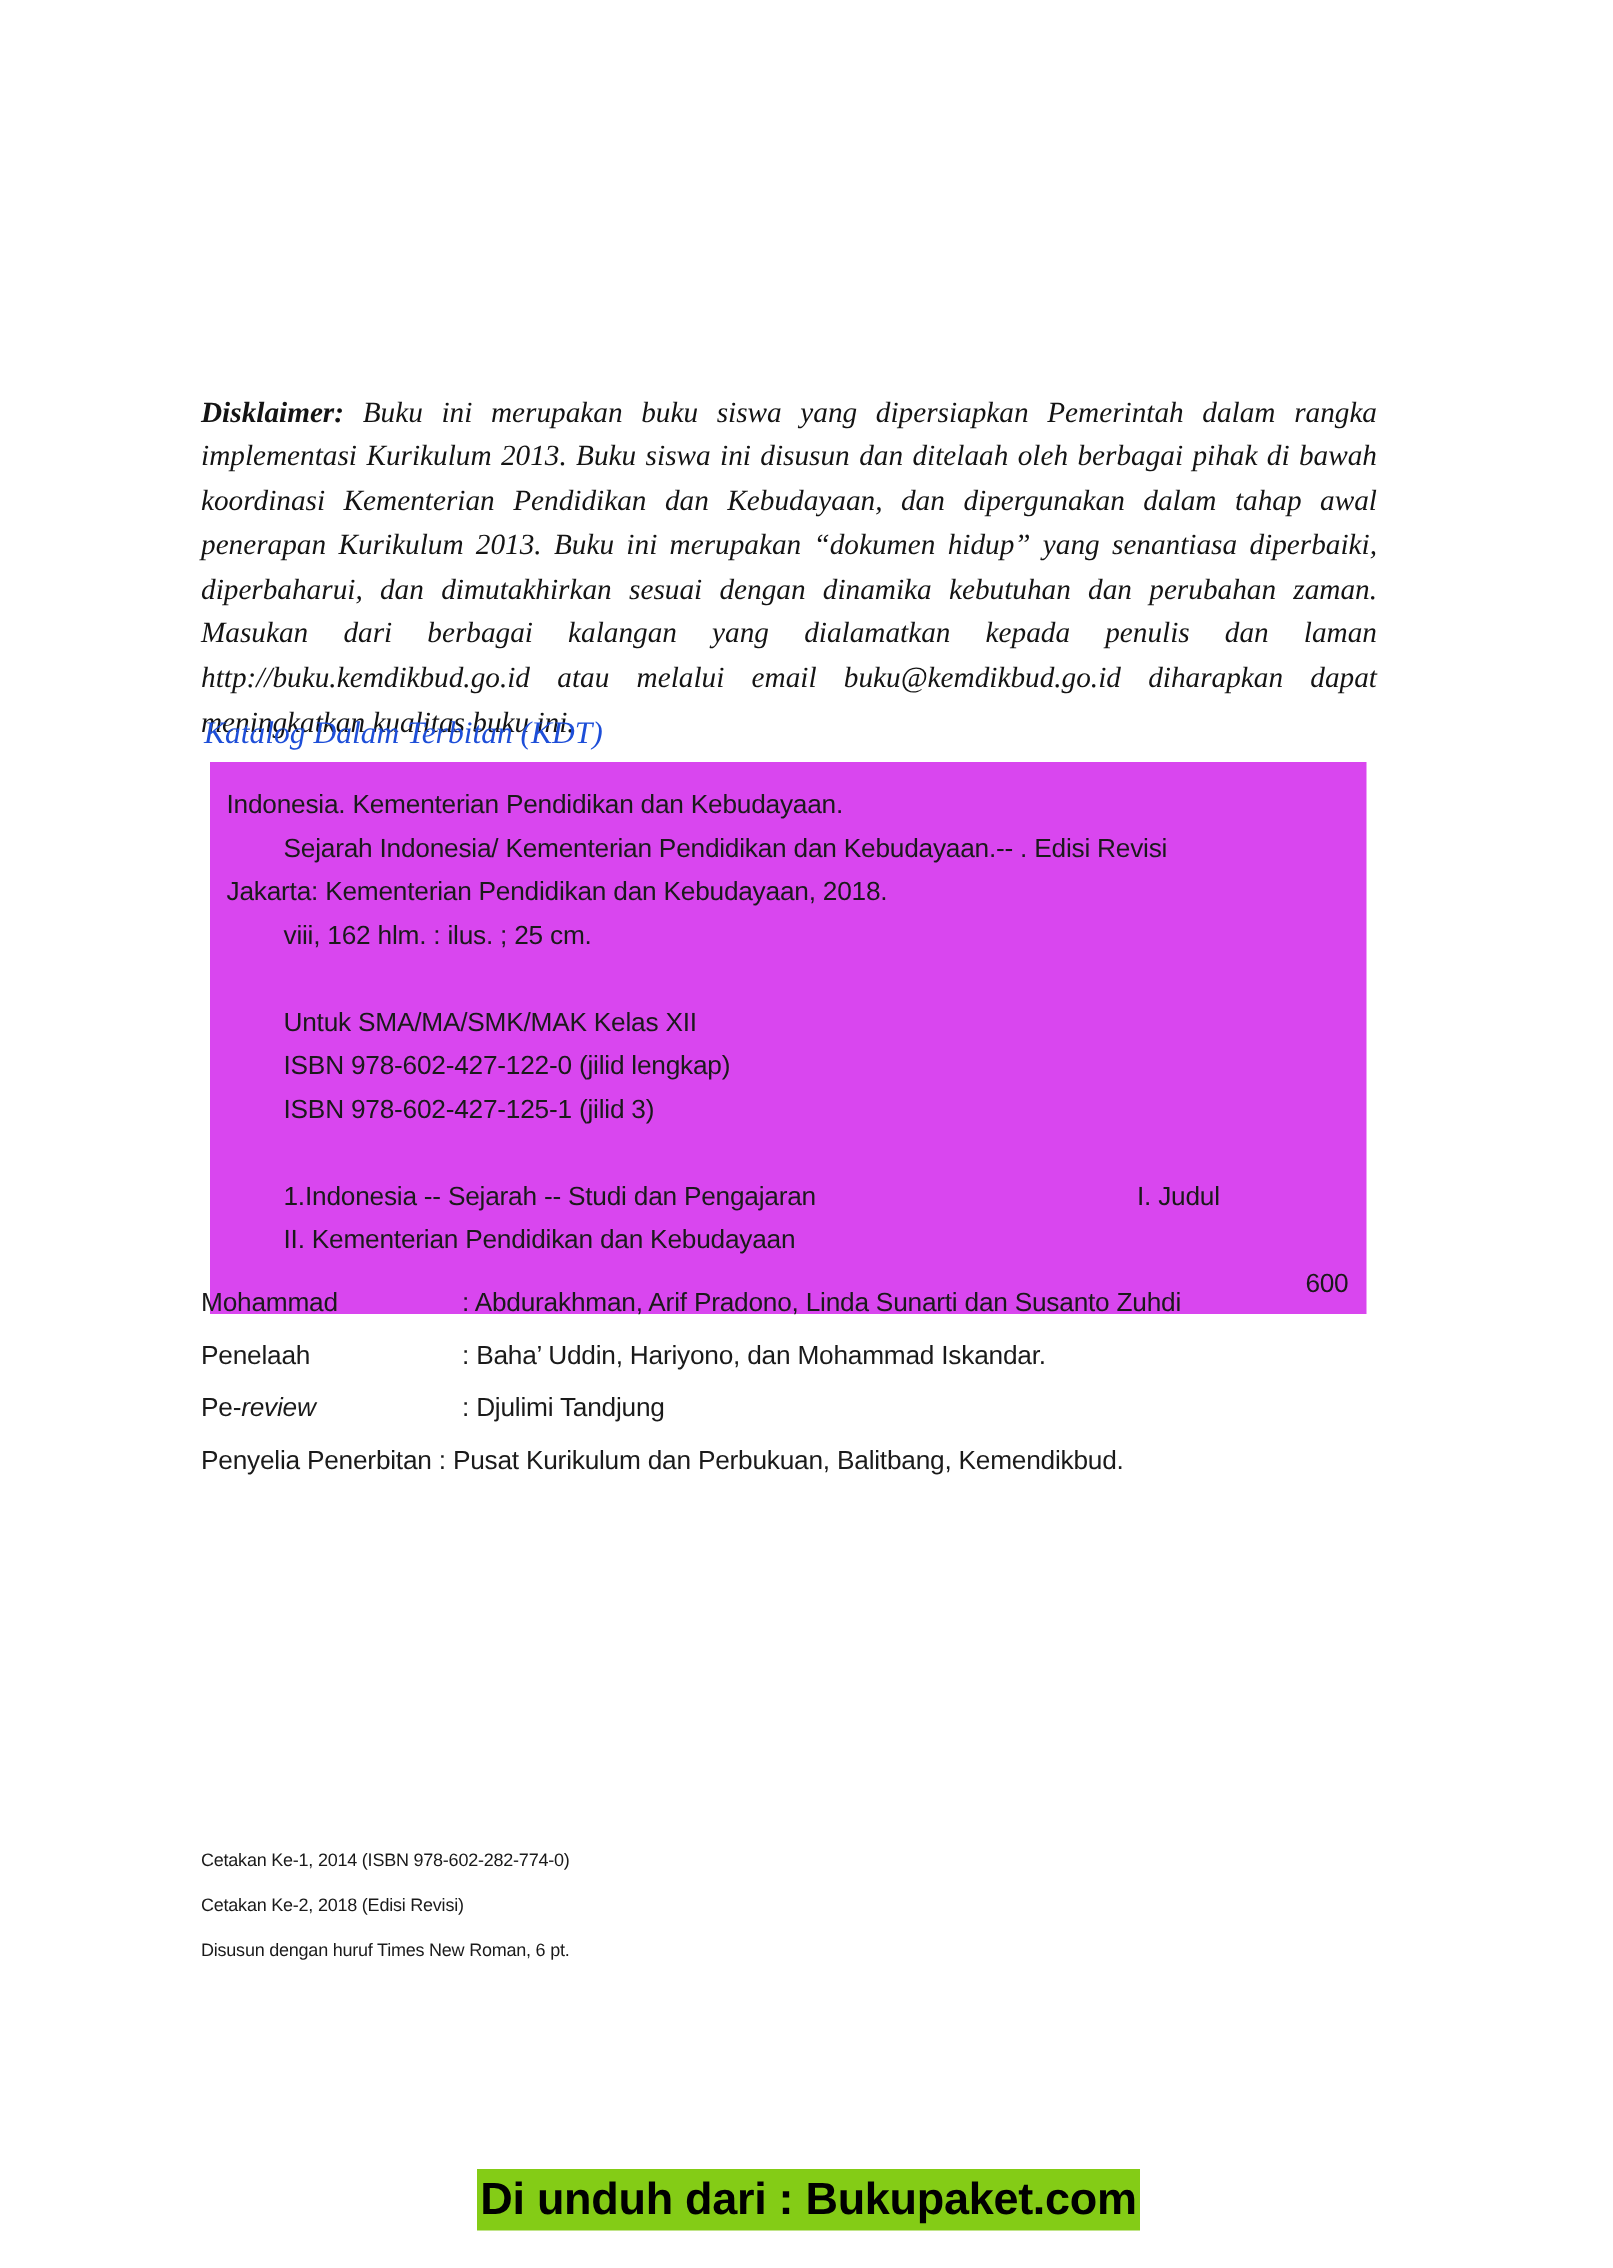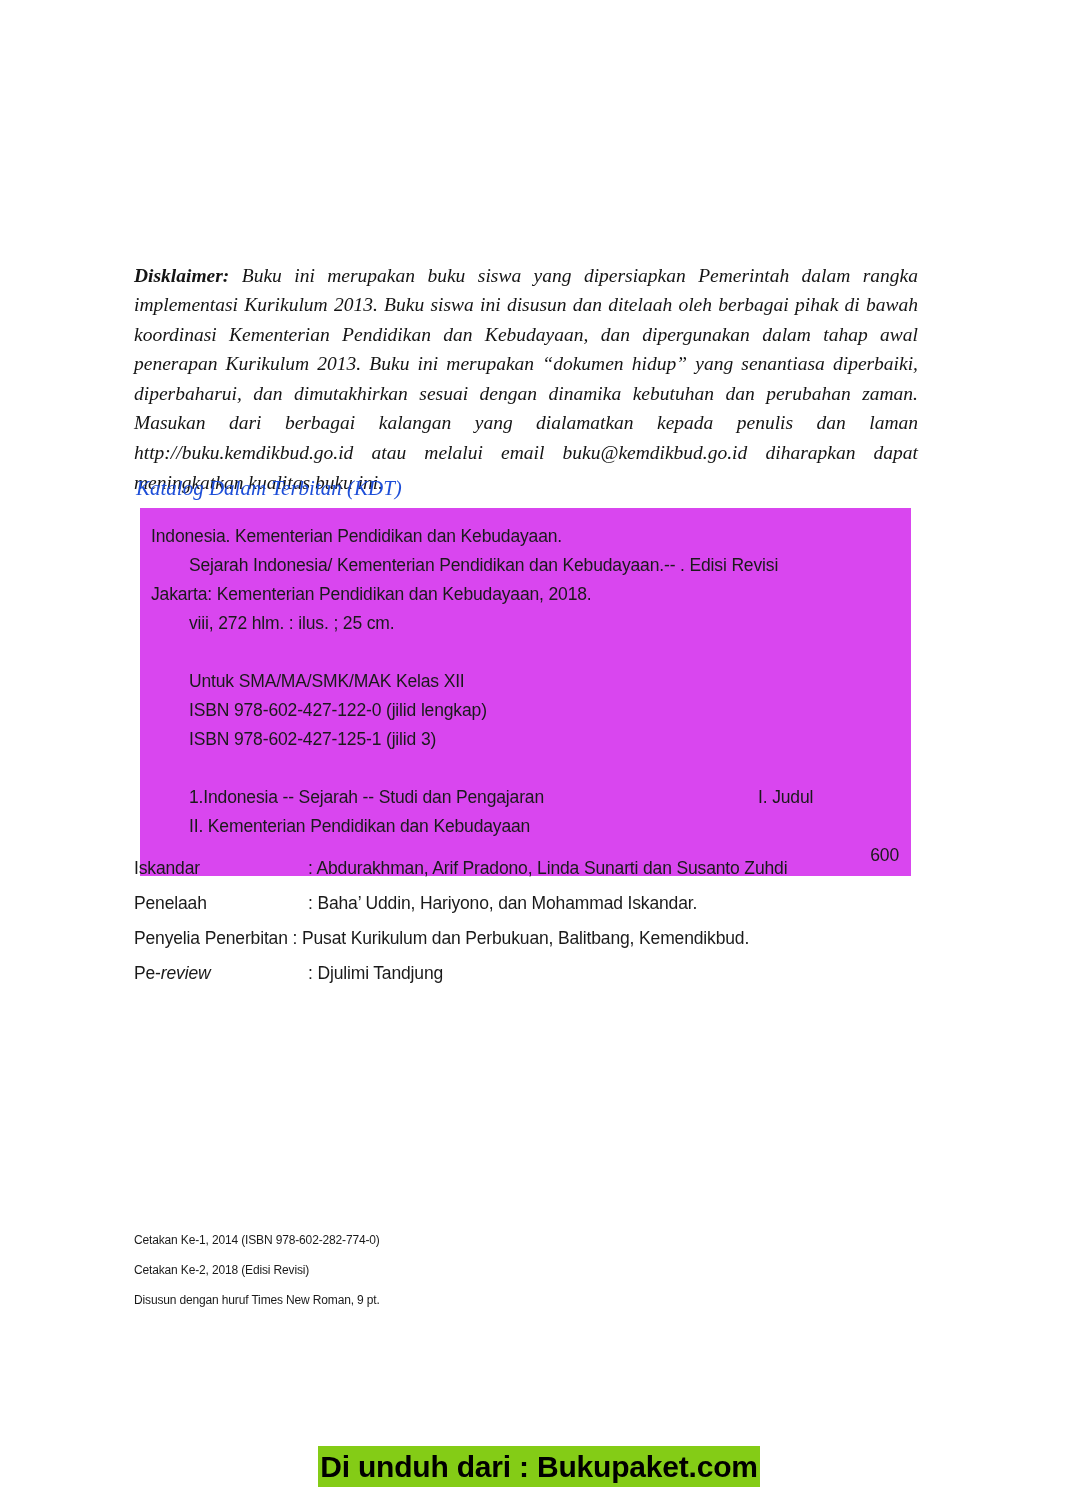--- a/index.html
+++ b/index.html
@@ -180,53 +180,53 @@
 
   <p class="disclaimer"><b>Disklaimer:</b><span> Buku ini merupakan buku siswa yang dipersiapkan Pemerintah dalam rangka implementasi Kurikulum 2013. Buku siswa ini disusun dan ditelaah oleh berbagai pihak di bawah koordinasi Kementerian Pendidikan dan Kebudayaan, dan dipergunakan dalam tahap awal penerapan Kurikulum 2013. Buku ini merupakan “dokumen hidup” yang senantiasa diperbaiki, diperbaharui, dan dimutakhirkan sesuai dengan dinamika kebutuhan dan perubahan zaman. Masukan dari berbagai kalangan yang dialamatkan kepada penulis dan laman http://buku.kemdikbud.go.id atau melalui email buku@kemdikbud.go.id diharapkan dapat meningkatkan kualitas buku ini.</span></p>
 
   <div class="kdt-heading">Katalog Dalam Terbitan (KDT)</div>
 
   <div class="kdt-box">
     <div class="kdt-lines">
       <div class="ln">Indonesia. Kementerian Pendidikan dan Kebudayaan.</div>
       <div class="ln ind">Sejarah Indonesia/ Kementerian Pendidikan dan Kebudayaan.-- . Edisi Revisi</div>
       <div class="ln">Jakarta: Kementerian Pendidikan dan Kebudayaan, 2018.</div>
-      <div class="ln ind">viii, 272 hlm. : ilus. ; 25 cm.</div>
+      <div class="ln ind">viii, 162 hlm. : ilus. ; 25 cm.</div>
       <div class="gap"></div>
       <div class="ln ind">Untuk SMA/MA/SMK/MAK Kelas XII</div>
       <div class="ln ind">ISBN  978-602-427-122-0 (jilid lengkap)</div>
       <div class="ln ind">ISBN  978-602-427-125-1 (jilid 3)</div>
       <div class="gap"></div>
       <div class="subject-row"><span>1.Indonesia -- Sejarah -- Studi dan Pengajaran</span><span class="judul">I. Judul</span></div>
       <div class="ln ind">II. Kementerian Pendidikan dan Kebudayaan</div>
     </div>
     <div class="dewey">600</div>
   </div>
 
   <div class="credits">
     <div class="credit-row">
-      <span class="clabel">Iskandar</span>
+      <span class="clabel">Mohammad</span>
       <span class="cvalue">:  Abdurakhman, Arif Pradono, Linda Sunarti dan Susanto Zuhdi</span>
     </div>
     <div class="credit-row">
       <span class="clabel">Penelaah</span>
       <span class="cvalue">: Baha’ Uddin, Hariyono, dan Mohammad Iskandar.</span>
     </div>
-    <div class="credit-row wide">
-      <span class="clabel">Penyelia Penerbitan : Pusat Kurikulum dan Perbukuan, Balitbang, Kemendikbud.</span>
-    </div>
     <div class="credit-row">
       <span class="clabel"><span>Pe-</span><span class="cem">review</span></span>
       <span class="cvalue">: Djulimi Tandjung</span>
     </div>
+    <div class="credit-row wide">
+      <span class="clabel">Penyelia Penerbitan : Pusat Kurikulum dan Perbukuan, Balitbang, Kemendikbud.</span>
+    </div>
   </div>
 
   <div class="printing">
     <div>Cetakan Ke-1, 2014 (ISBN 978-602-282-774-0)</div>
     <div>Cetakan Ke-2, 2018 (Edisi Revisi)</div>
-    <div>Disusun dengan huruf Times New Roman, 9 pt.</div>
+    <div>Disusun dengan huruf Times New Roman, 6 pt.</div>
   </div>
 
   <div class="banner">
     <div class="banner-text">Di unduh dari : Bukupaket.com</div>
   </div>
 
 </div>
 
 </body></html>

